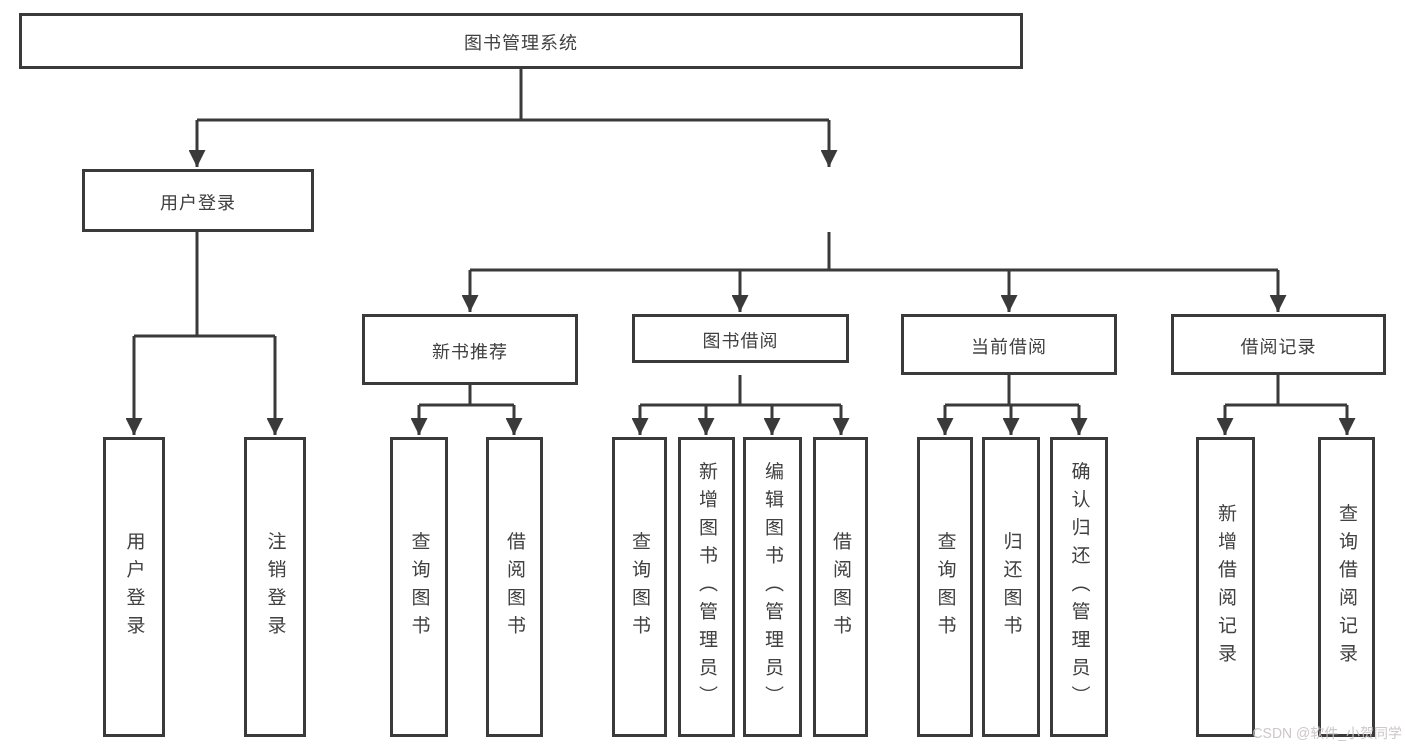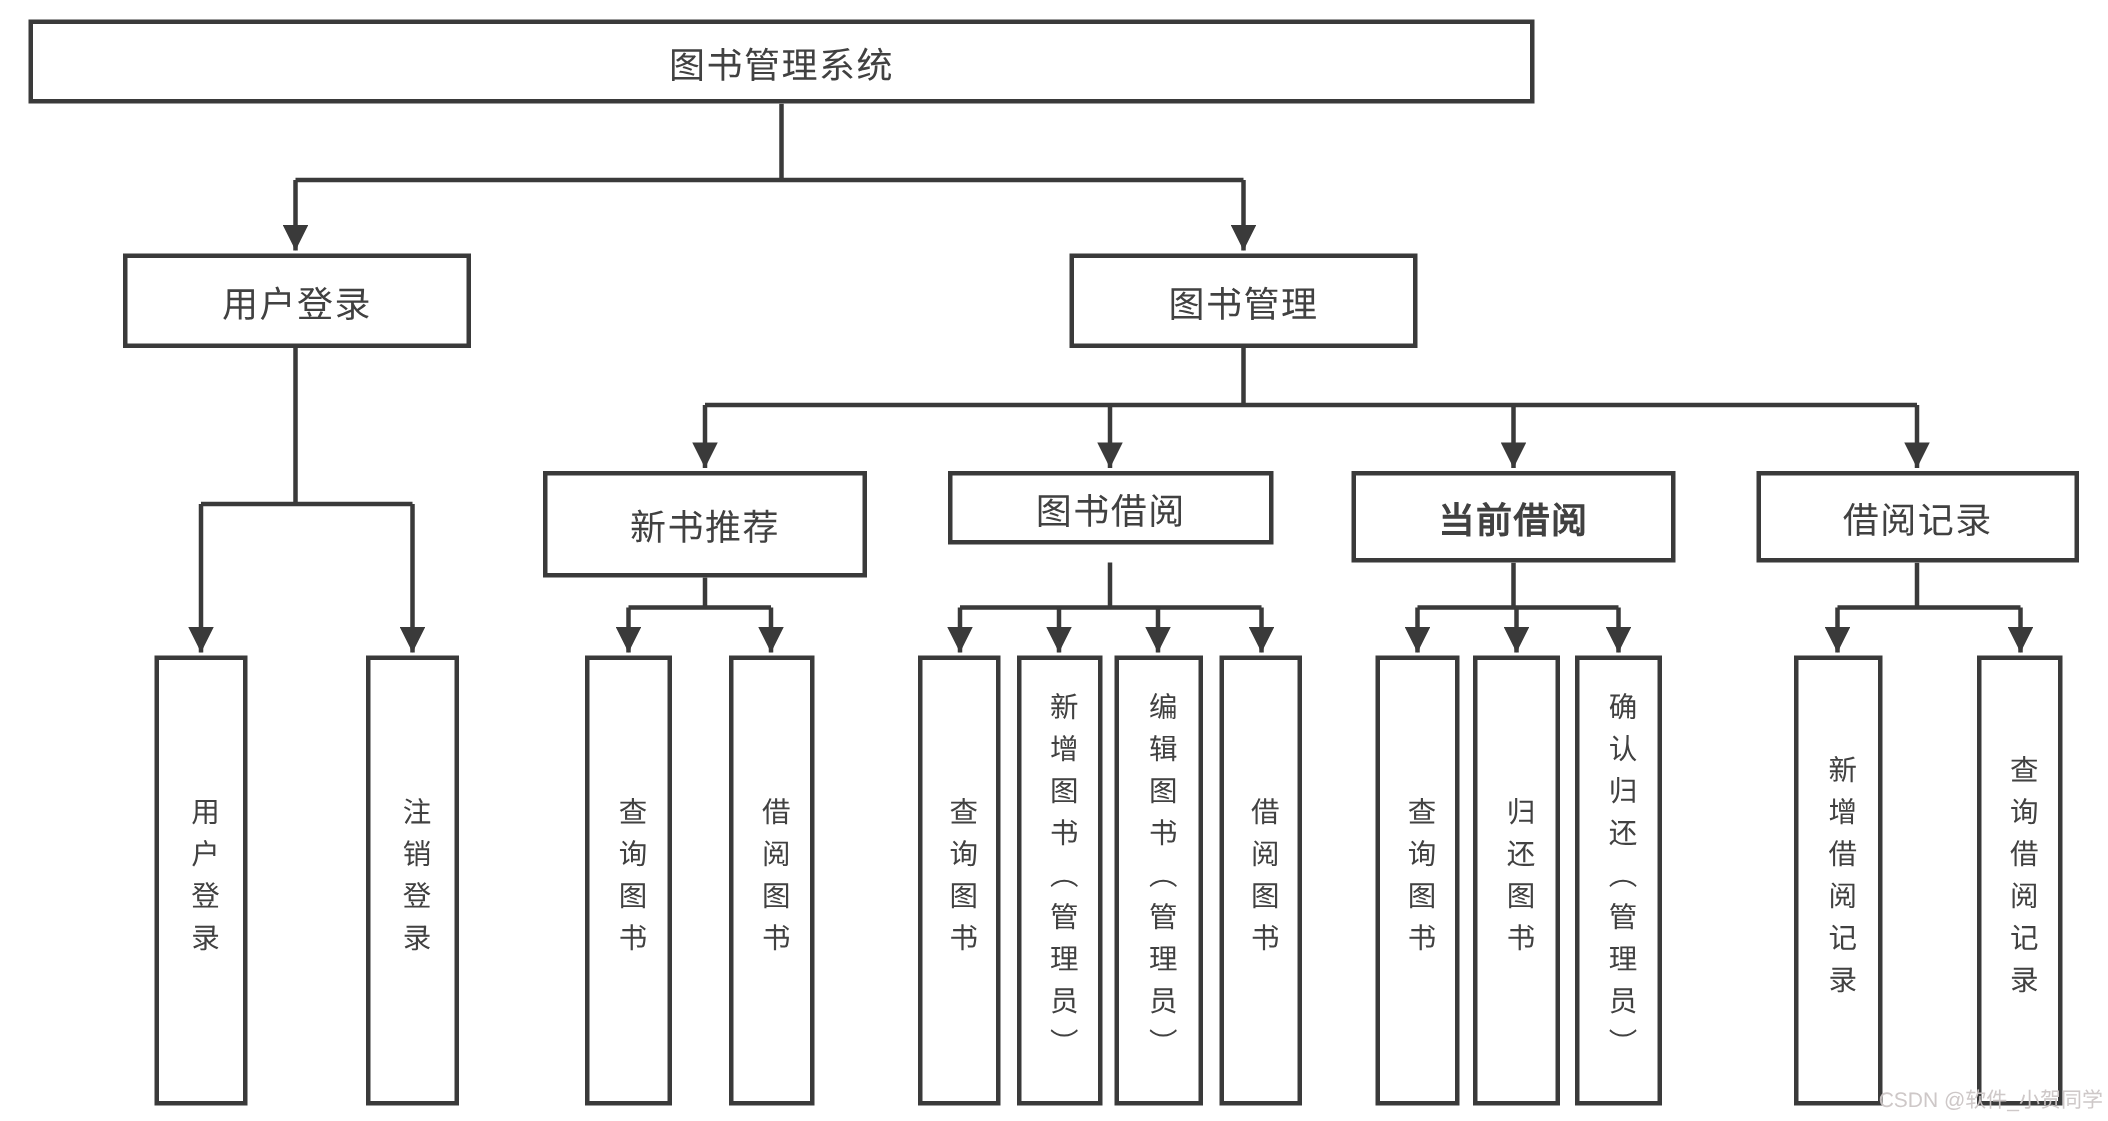--- a/index.html
+++ b/index.html
@@ -26,21 +26,21 @@
     box-sizing: border-box;
     background: #ffffff;
     border: 3px solid #3a3a3a;
     display: flex;
     align-items: center;
     justify-content: center;
     color: #414141;
     z-index: 2;
   }
   .hlabel {
-    font-size: 24px;
+    font-size: 18px;
     letter-spacing: 1px;
     white-space: nowrap;
   }
   .leaf {
     top: 437px;
     height: 300px;
   }
   .vlabel {
     writing-mode: vertical-rl;
     text-orientation: mixed;
@@ -108,31 +108,28 @@
     </g>
   </svg>
 
   <div class="node" style="left:19px; top:13px; width:1004px; height:56px;">
     <span class="hlabel">图书管理系统</span>
   </div>
 
   <div class="node" style="left:82px; top:169px; width:232px; height:63px;">
     <span class="hlabel">用户登录</span>
   </div>
-  <div class="node" style="left:713px; top:169px; width:232px; height:63px;">
-    <span class="hlabel">图书管理</span>
-  </div>
 
   <div class="node" style="left:362px; top:314px; width:216px; height:71px;">
     <span class="hlabel">新书推荐</span>
   </div>
   <div class="node" style="left:632px; top:314px; width:217px; height:49px;">
     <span class="hlabel">图书借阅</span>
   </div>
-  <div class="node" style="left:901px; top:314px; width:216px; height:61px;font-weight:bold;">
+  <div class="node" style="left:901px; top:314px; width:216px; height:61px;">
     <span class="hlabel">当前借阅</span>
   </div>
   <div class="node" style="left:1171px; top:314px; width:215px; height:61px;">
     <span class="hlabel">借阅记录</span>
   </div>
 
   <div class="node leaf" style="left:103px; width:62px;">
     <span class="vlabel">用户登录</span>
   </div>
   <div class="node leaf" style="left:244px; width:62px;">

